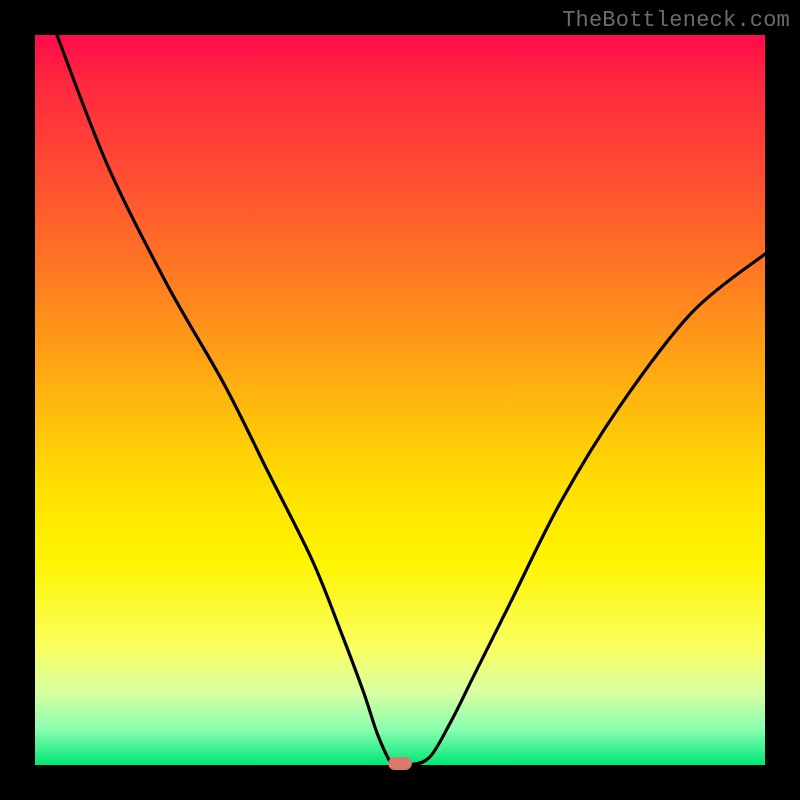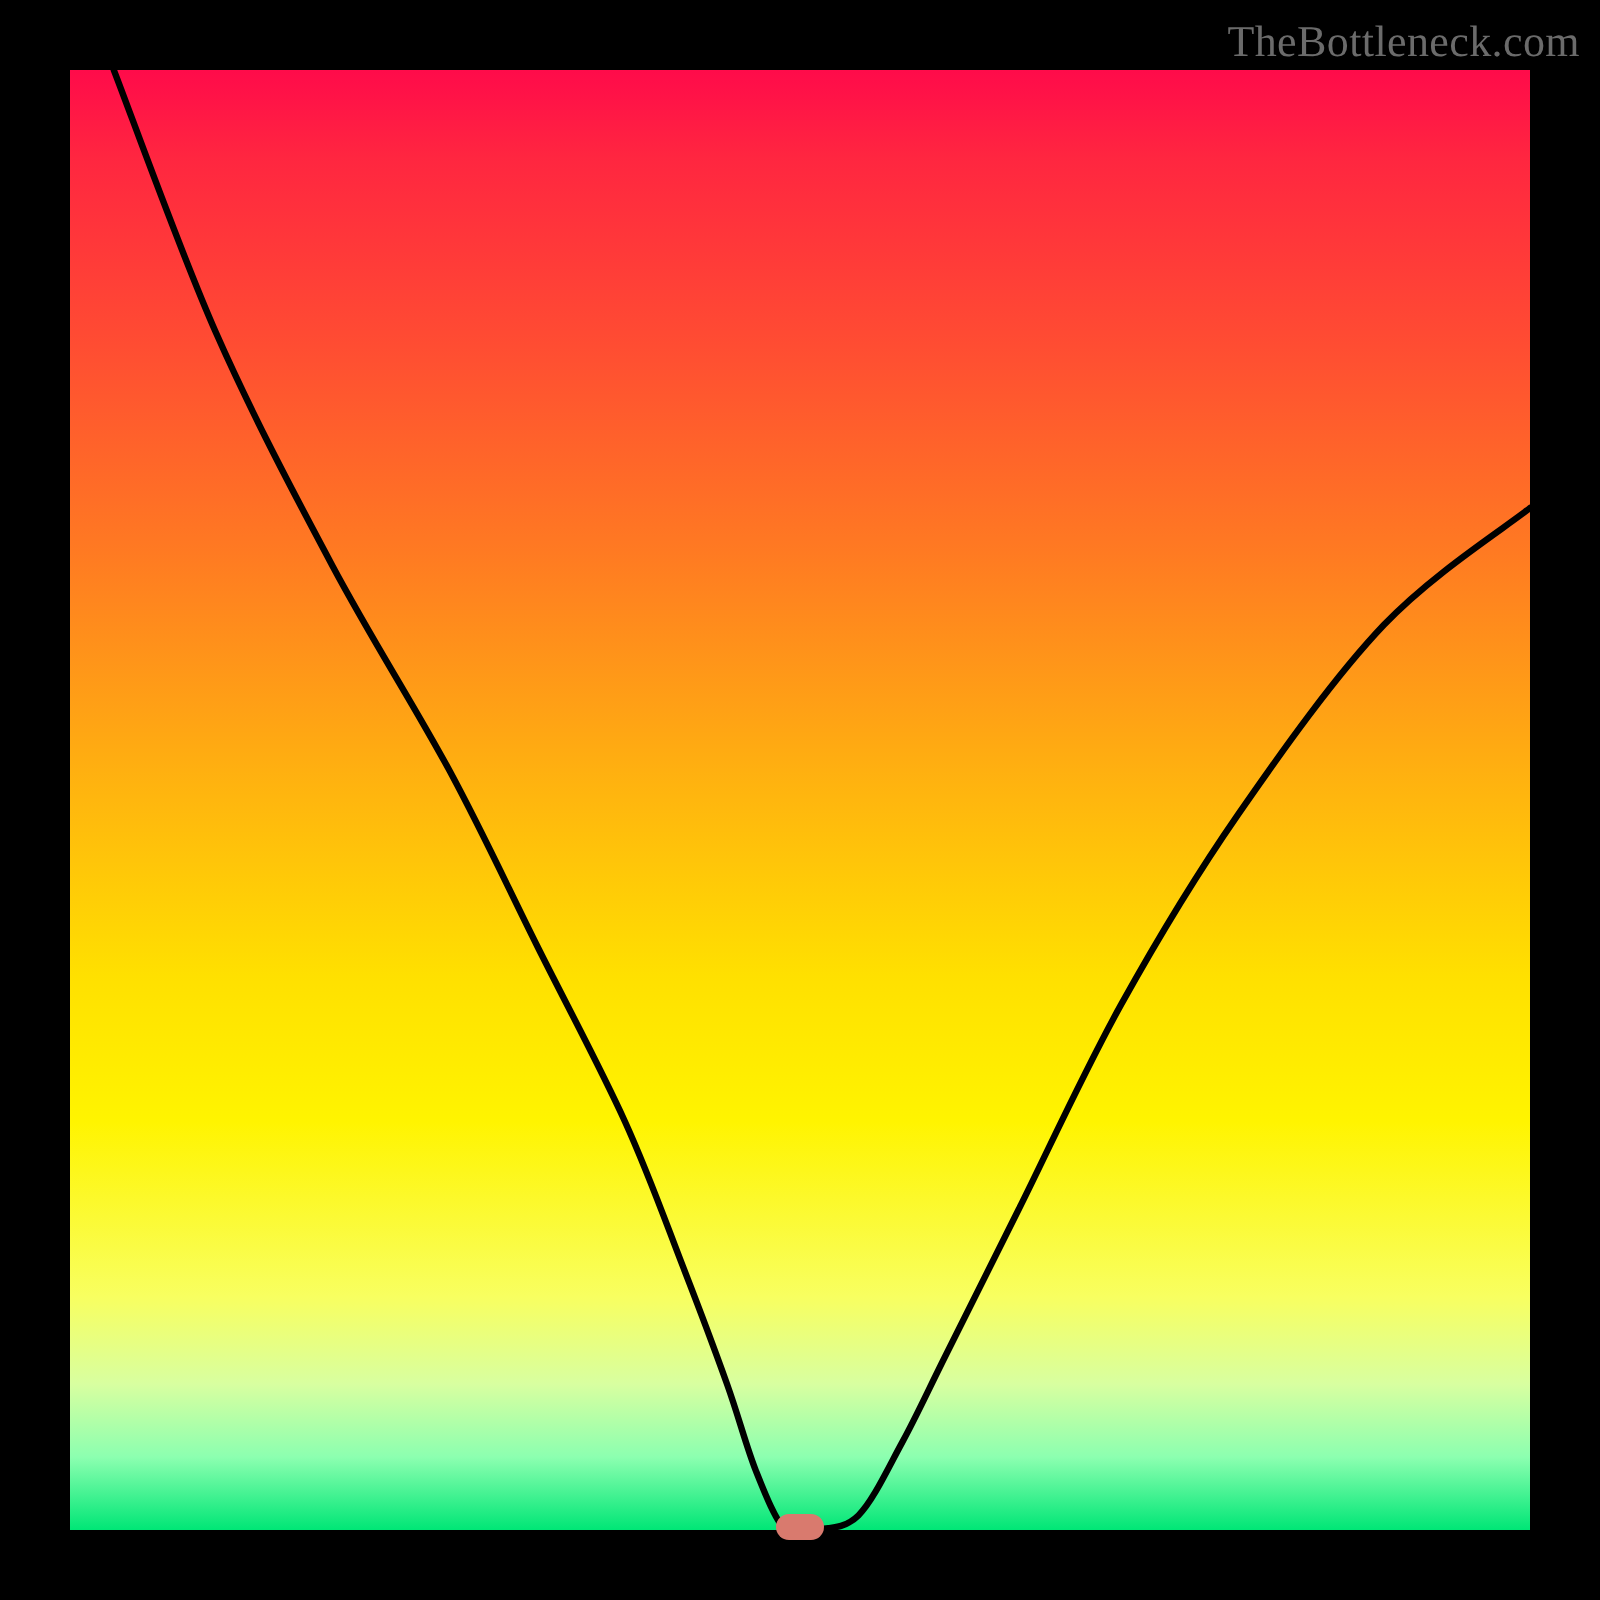--- a/index.html
+++ b/index.html
@@ -42,21 +42,21 @@
     position: absolute;
     left: 0;
     top: 0;
     width: 730px;
     height: 730px;
   }
   .watermark {
     position: absolute;
     top: 8px;
     right: 10px;
-    font-family: Liberation Serif, serif;
+    font-family: Liberation Mono, monospace;
     font-size: 22px;
     color: #6b6b6b;
     letter-spacing: 0.2px;
   }
   .marker {
     position: absolute;
     width: 24px;
     height: 13px;
     background: #d97a6e;
     border-radius: 7px;

